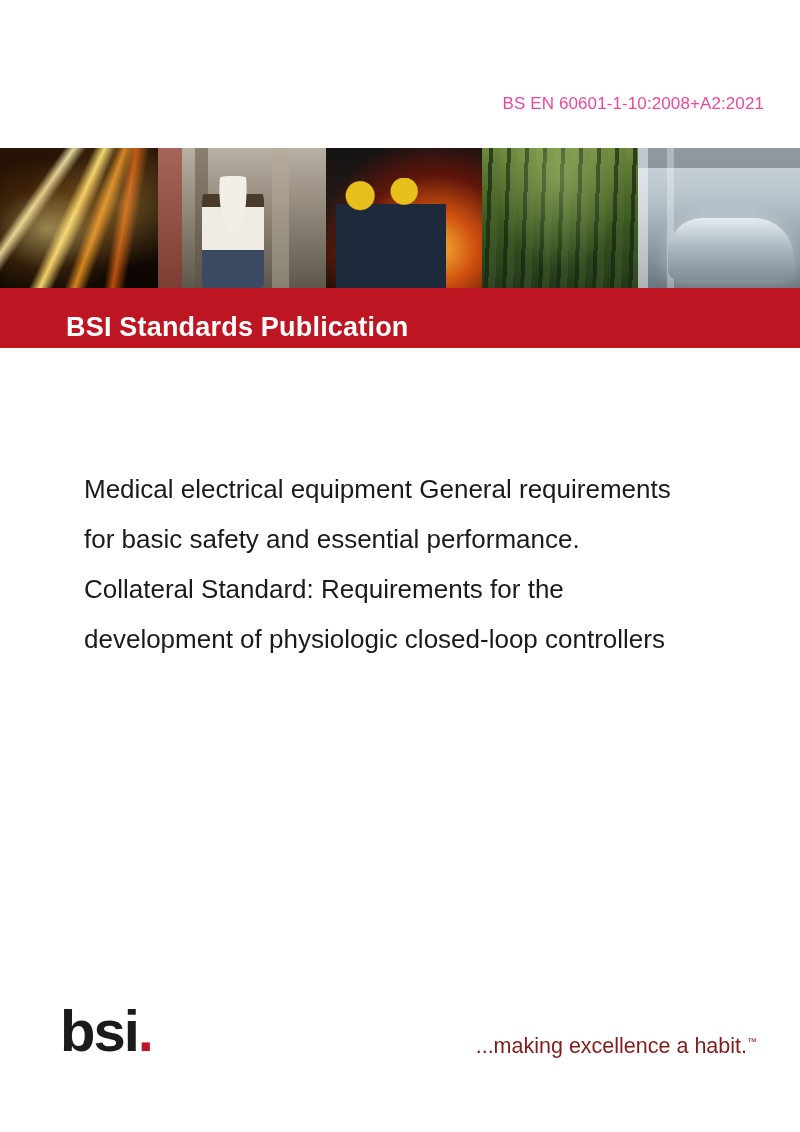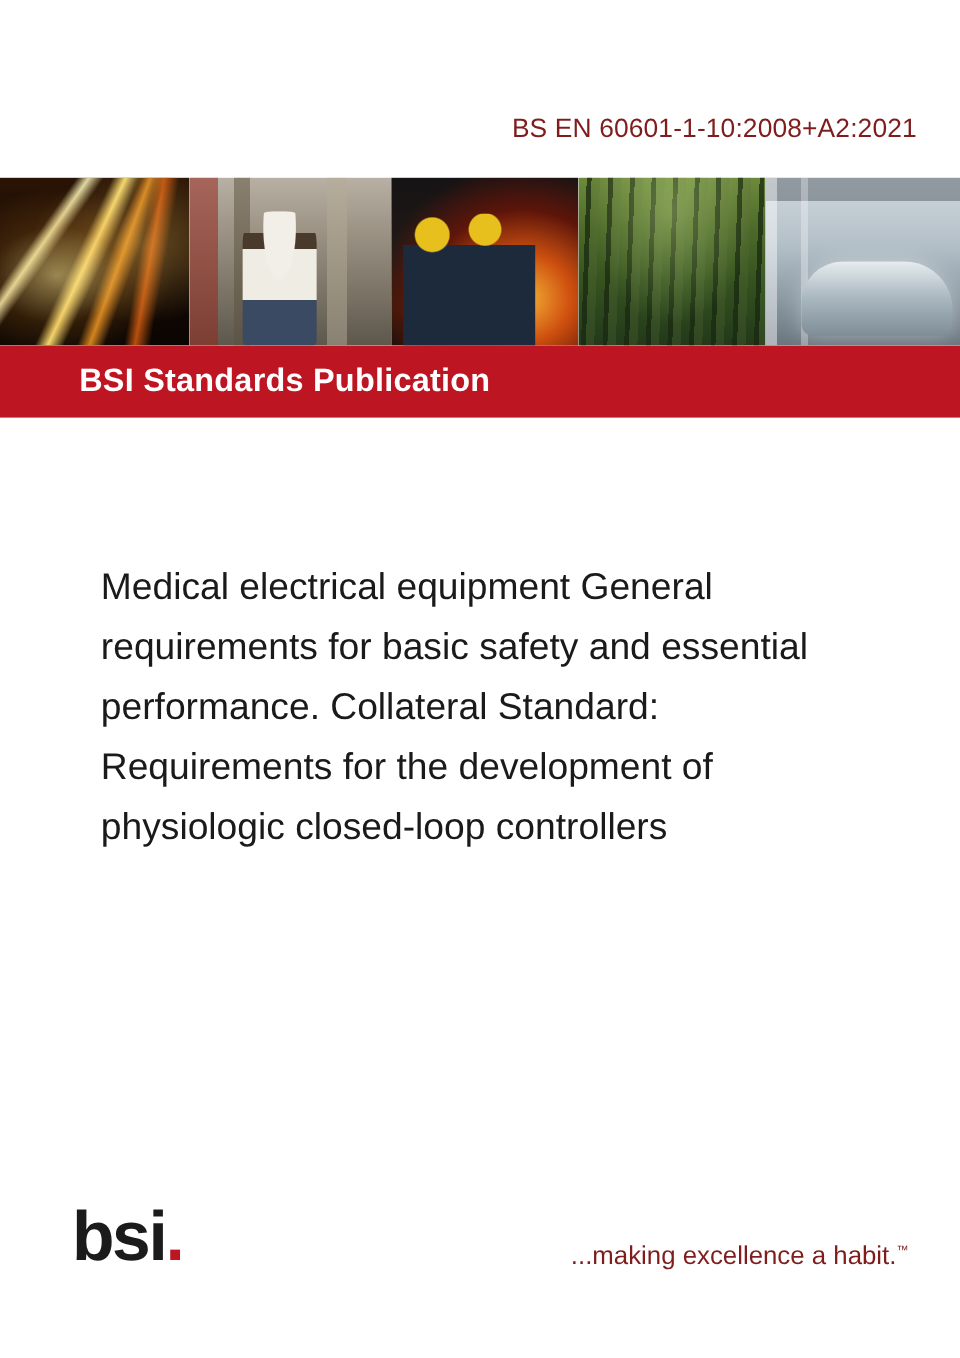--- a/index.html
+++ b/index.html
@@ -20,23 +20,23 @@
     position: absolute;
     inset: 0;
     background: #ffffff;
   }
 
   
   .std-number {
     position: absolute;
     top: 94px;
     right: 36px;
-    font-size: 22px;
+    font-size: 17px;
     letter-spacing: 0.1px;
-    color: #7f1d1d;
+    color: #ec4899;
     white-space: nowrap;
   }
 
   
   .banner {
     position: absolute;
     left: 0;
     top: 148px;
     width: 800px;
     height: 140px;
@@ -153,34 +153,34 @@
     position: absolute;
     left: 0;
     top: 288px;
     width: 800px;
     height: 60px;
     background: #bd1622;
   }
   .red-bar-text {
     position: absolute;
     left: 66px;
-    top: 302px;
+    top: 312px;
     font-size: 27px;
     font-weight: bold;
     color: #ffffff;
     letter-spacing: 0.2px;
   }
 
   
   .title {
     position: absolute;
     left: 84px;
     top: 464px;
     width: 610px;
-    font-size: 31px;
+    font-size: 26px;
     line-height: 50px;
     color: #1a1a1a;
   }
 
   
   .logo {
     position: absolute;
     left: 60px;
     top: 1002px;
     font-size: 58px;

